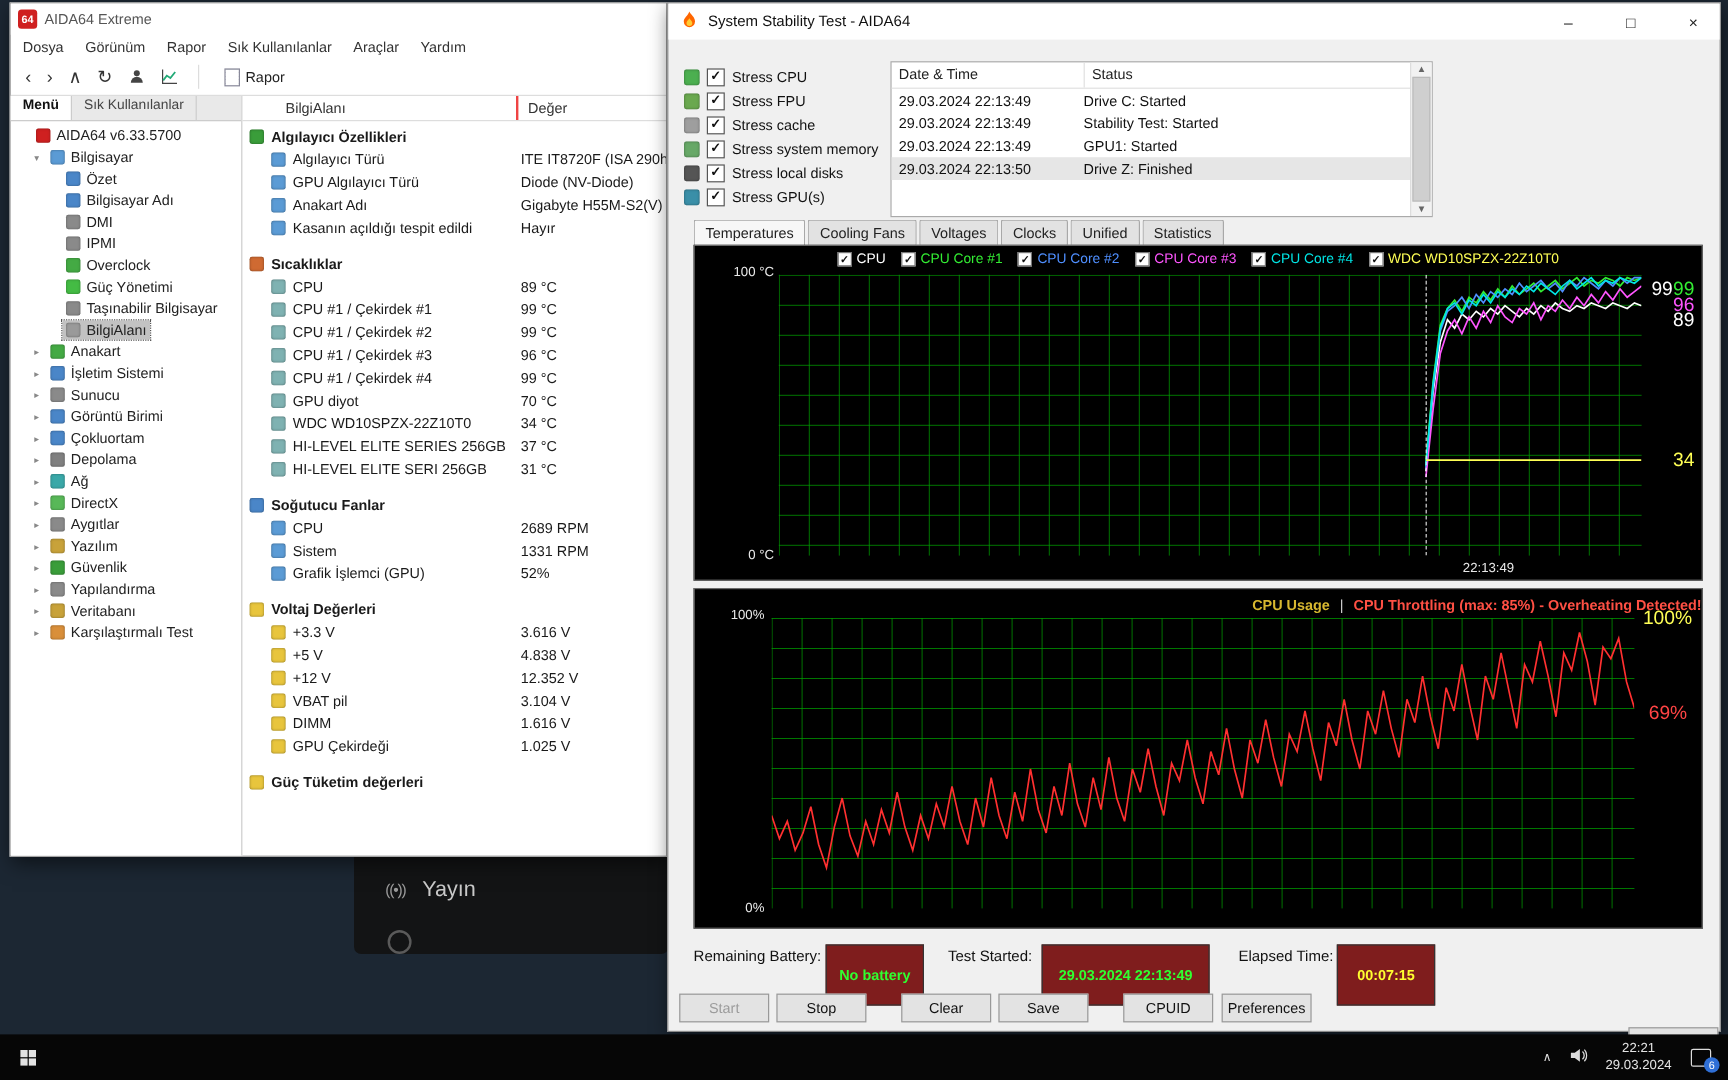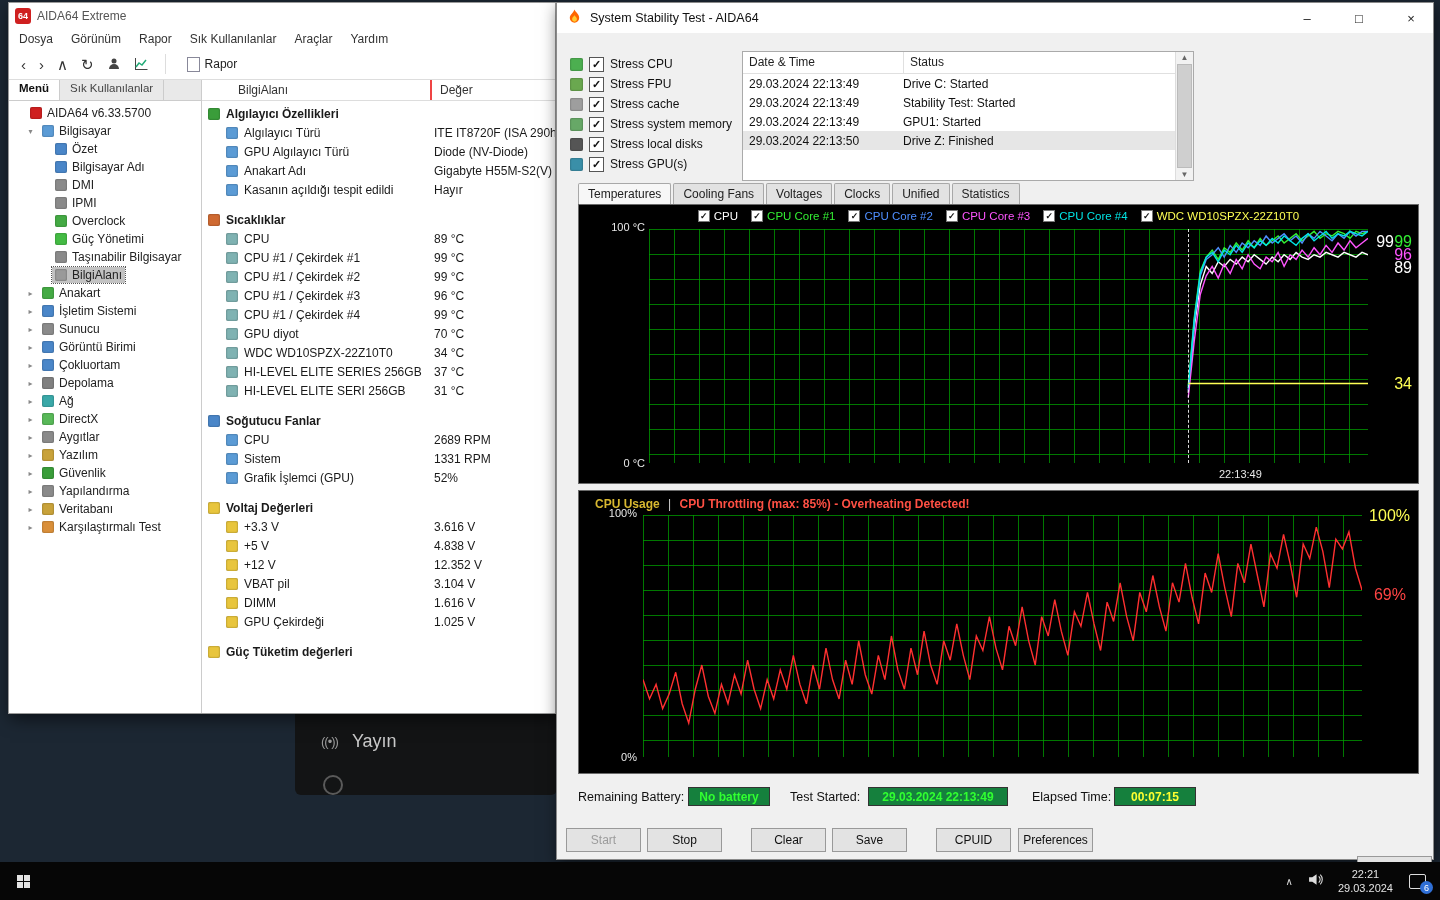--- a/index.html
+++ b/index.html
@@ -108,29 +108,29 @@
   .plot svg{position:absolute;inset:0;width:100%;height:100%;display:block;}
   .dash{position:absolute;top:0;bottom:0;border-left:1px dashed rgba(255,255,255,.85);}
   .gl{position:absolute;color:#e8e8e8;font-size:11px;}
   .tl-top{left:28px;width:38px;text-align:right;top:16px;}
   .tl-bottom{left:28px;width:38px;text-align:right;bottom:14px;}
   .tl-time{left:640px;bottom:3px;}
   .ul-top{left:22px;width:36px;text-align:right;top:16px;}
   .ul-bottom{left:22px;width:36px;text-align:right;bottom:10px;}
   .rlabels{position:absolute;right:0;top:0;bottom:0;width:48px;}
   .rlab{position:absolute;font-size:16px;}
-  .u-title{position:absolute;top:6px;left:16px;right:0;text-align:left;font-size:12px;}
+  .u-title{position:absolute;top:6px;left:16px;right:0;text-align:right;font-size:12px;}
   .ut-main{color:#d8b830;font-weight:bold;}
   .ut-sep{color:#cfcfcf;margin:0 5px;}
   .ut-warn{color:#ff5044;font-weight:bold;}
 
   .status-row{position:absolute;left:21px;top:754px;right:10px;height:24px;color:#111;font-size:12.5px;}
   .st-lab{position:absolute;top:3px;}
-  .badge{position:absolute;top:0;height:17px;background:#15803d;border:1px solid #333;color:#30ff30;
-         font-weight:bold;font-size:12px;display:flex;align-items:center;justify-content:center;padding:0 8px;}
+  .badge{position:absolute;top:0;height:17px;background:#7f1d1d;border:1px solid #333;color:#30ff30;
+         font-weight:bold;font-size:12px;display:flex;align-items:center;justify-content:center;padding:16px 8px;}
   .badge.yellow{color:#ffff30;}
 
   #btn-row{position:absolute;left:0;top:795px;right:0;height:24px;}
   .btn{position:absolute;width:73px;height:22px;background:#e3e3e3;border:1px solid #999;color:#111;
        display:flex;align-items:center;justify-content:center;font-size:12px;}
   .btn.disabled{color:#9c9c9c;}
 
   
   #taskbar{position:absolute;left:0;bottom:0;width:1440px;height:38px;background:#060606;z-index:3;
            display:flex;align-items:center;}

